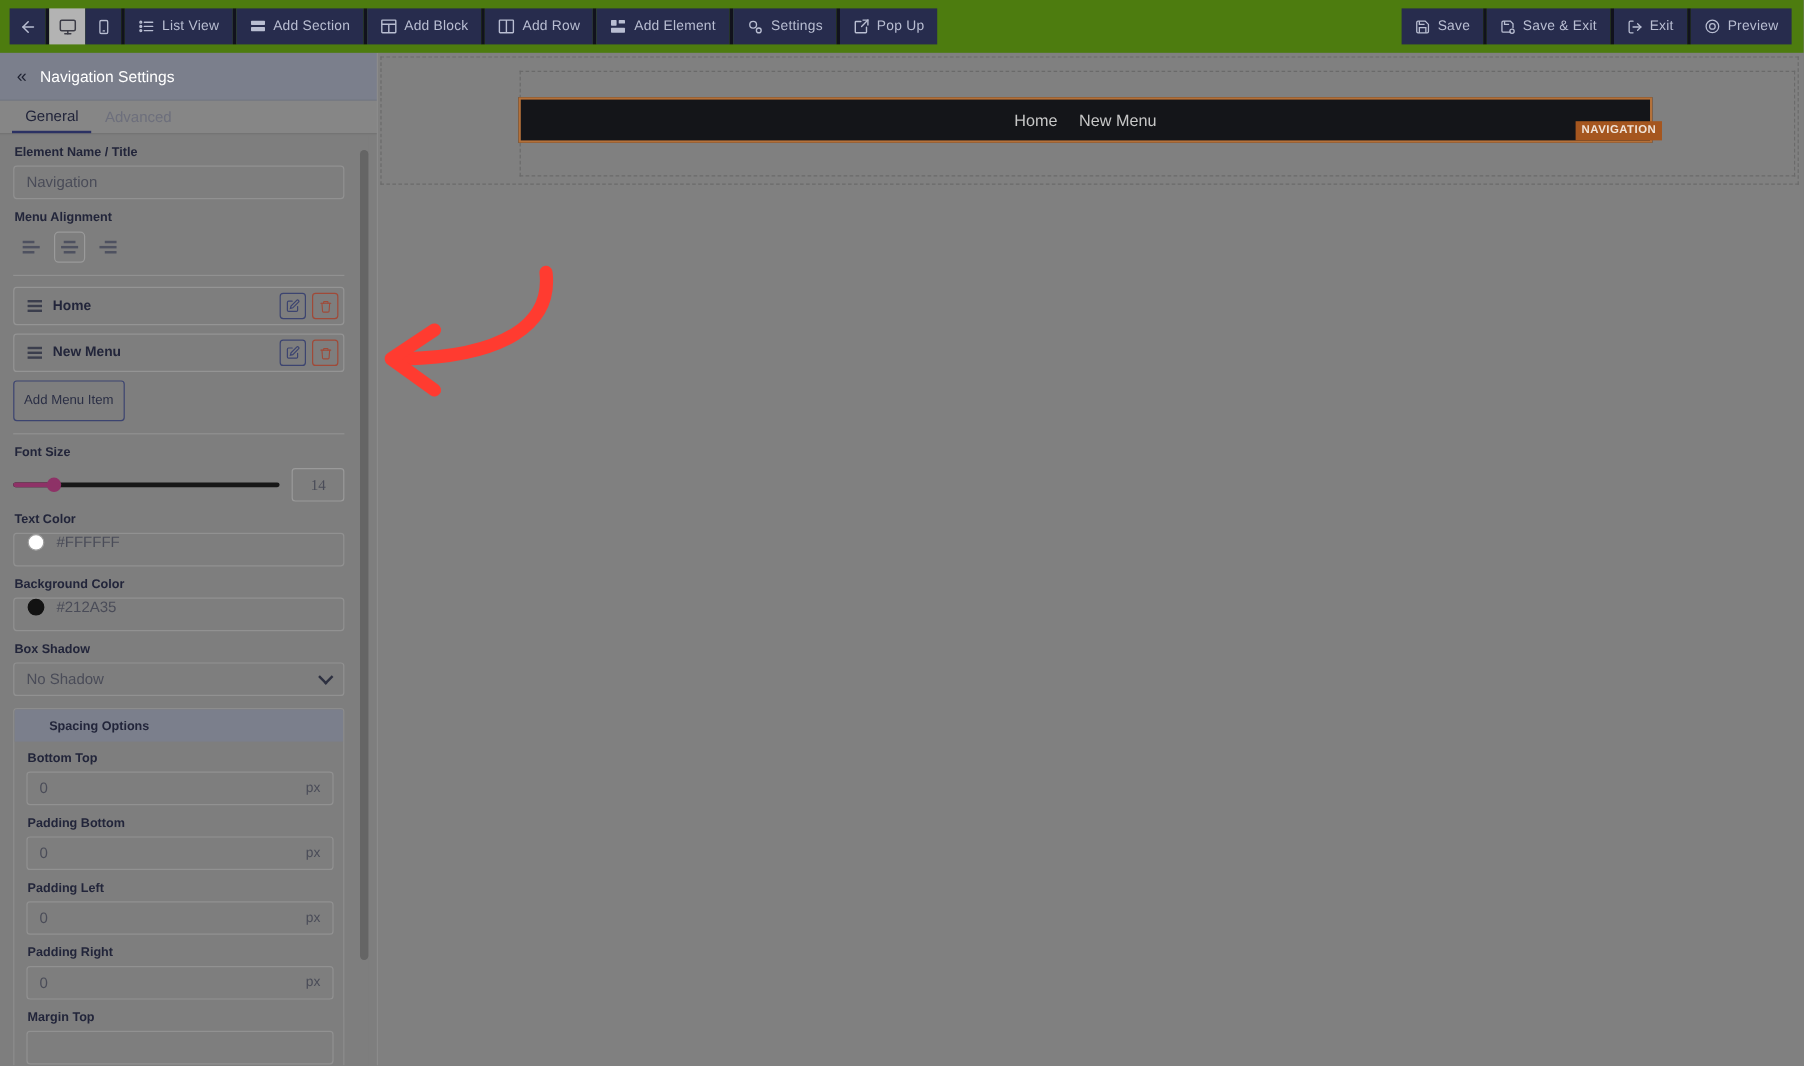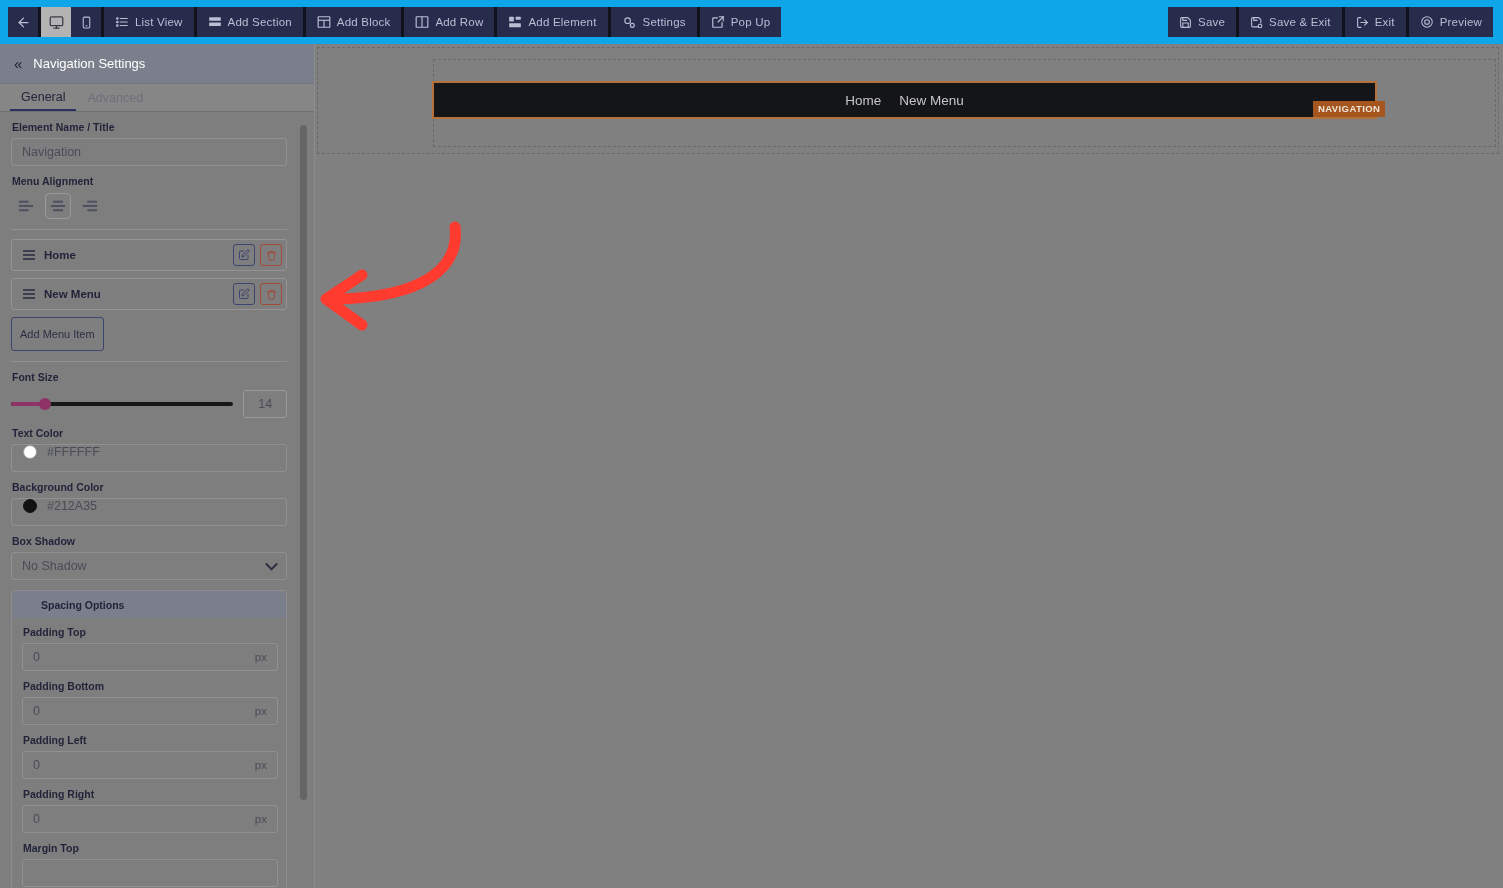--- a/index.html
+++ b/index.html
@@ -7,21 +7,21 @@
     width: 1503px; height: 888px;
     font-family: "Liberation Sans", sans-serif;
     overflow: hidden;
     background: #7e7e7e;
   }
 
   
   .toolbar {
     position: absolute; left: 0; top: 0;
     width: 1503px; height: 44px;
-    background: #0ea5e9;
+    background: #4d7c0f;
     display: flex; align-items: center;
     z-index: 40;
   }
   .tb-left { display: flex; align-items: center; gap: 0; padding-left: 8px; }
   .tb-right { margin-left: auto; display: flex; align-items: center; padding-right: 10px; }
 
   .tb-btn {
     height: 30px;
     background: #272c4d;
     color: #b9bed2;
@@ -231,21 +231,21 @@
   .slider-thumb {
     position: absolute; left: 28px; top: 5px;
     width: 12px; height: 12px; border-radius: 50%;
     background: #8e3267;
     cursor: pointer;
   }
   .num-box {
     width: 44px; height: 28px;
     border: 1px solid #9a9a9a; border-radius: 3px;
     display: flex; align-items: center; justify-content: center;
-    font-size: 12.5px; color: #4a4c58;
+    font-size: 12.5px; color: #4a4c58; font-family: Liberation Serif, serif;
   }
 
   .color-input {
     width: 276px; height: 28px;
     border: 1px solid #919191; border-radius: 3px;
     display: flex; align-items: flex-start; gap: 10px;
     padding: 0 11px;
     font-size: 12.5px; color: #4a4c58;
   }
   .swatch { width: 14px; height: 14px; border-radius: 50%; border: 1px solid #9c9c9c; flex:none; }
@@ -597,21 +597,21 @@
     <div class="fld-label">Box Shadow</div>
     <div class="select-box">
       <span>No Shadow</span>
       <span class="select-arrow"></span>
     </div>
 
     <div class="accordion">
       <div class="acc-head">Spacing Options</div>
       <div class="acc-body">
 
-        <div class="fld-label first">Padding Top</div>
+        <div class="fld-label first">Bottom Top</div>
         <div class="unit-input">
           <span>0</span>
           <span class="unit-suffix">px</span>
         </div>
 
         <div class="fld-label">Padding Bottom</div>
         <div class="unit-input">
           <span>0</span>
           <span class="unit-suffix">px</span>
         </div>

